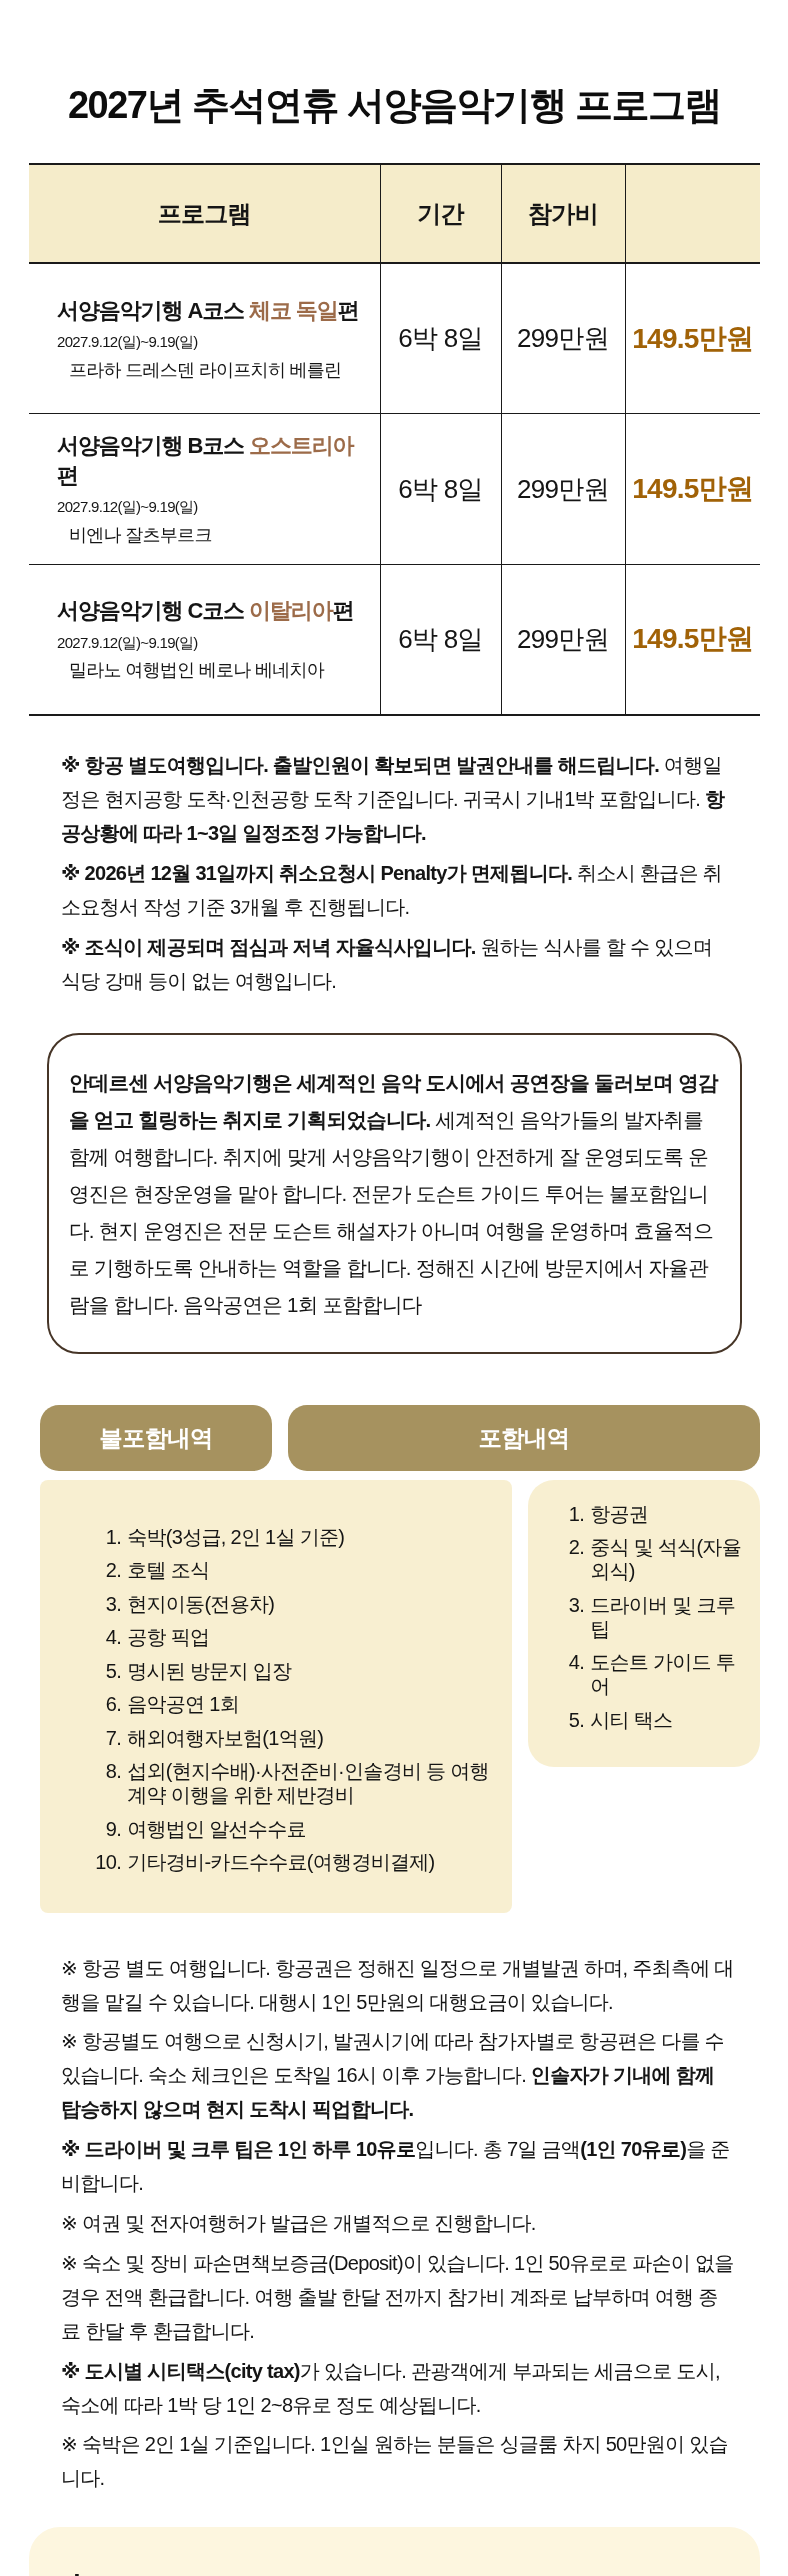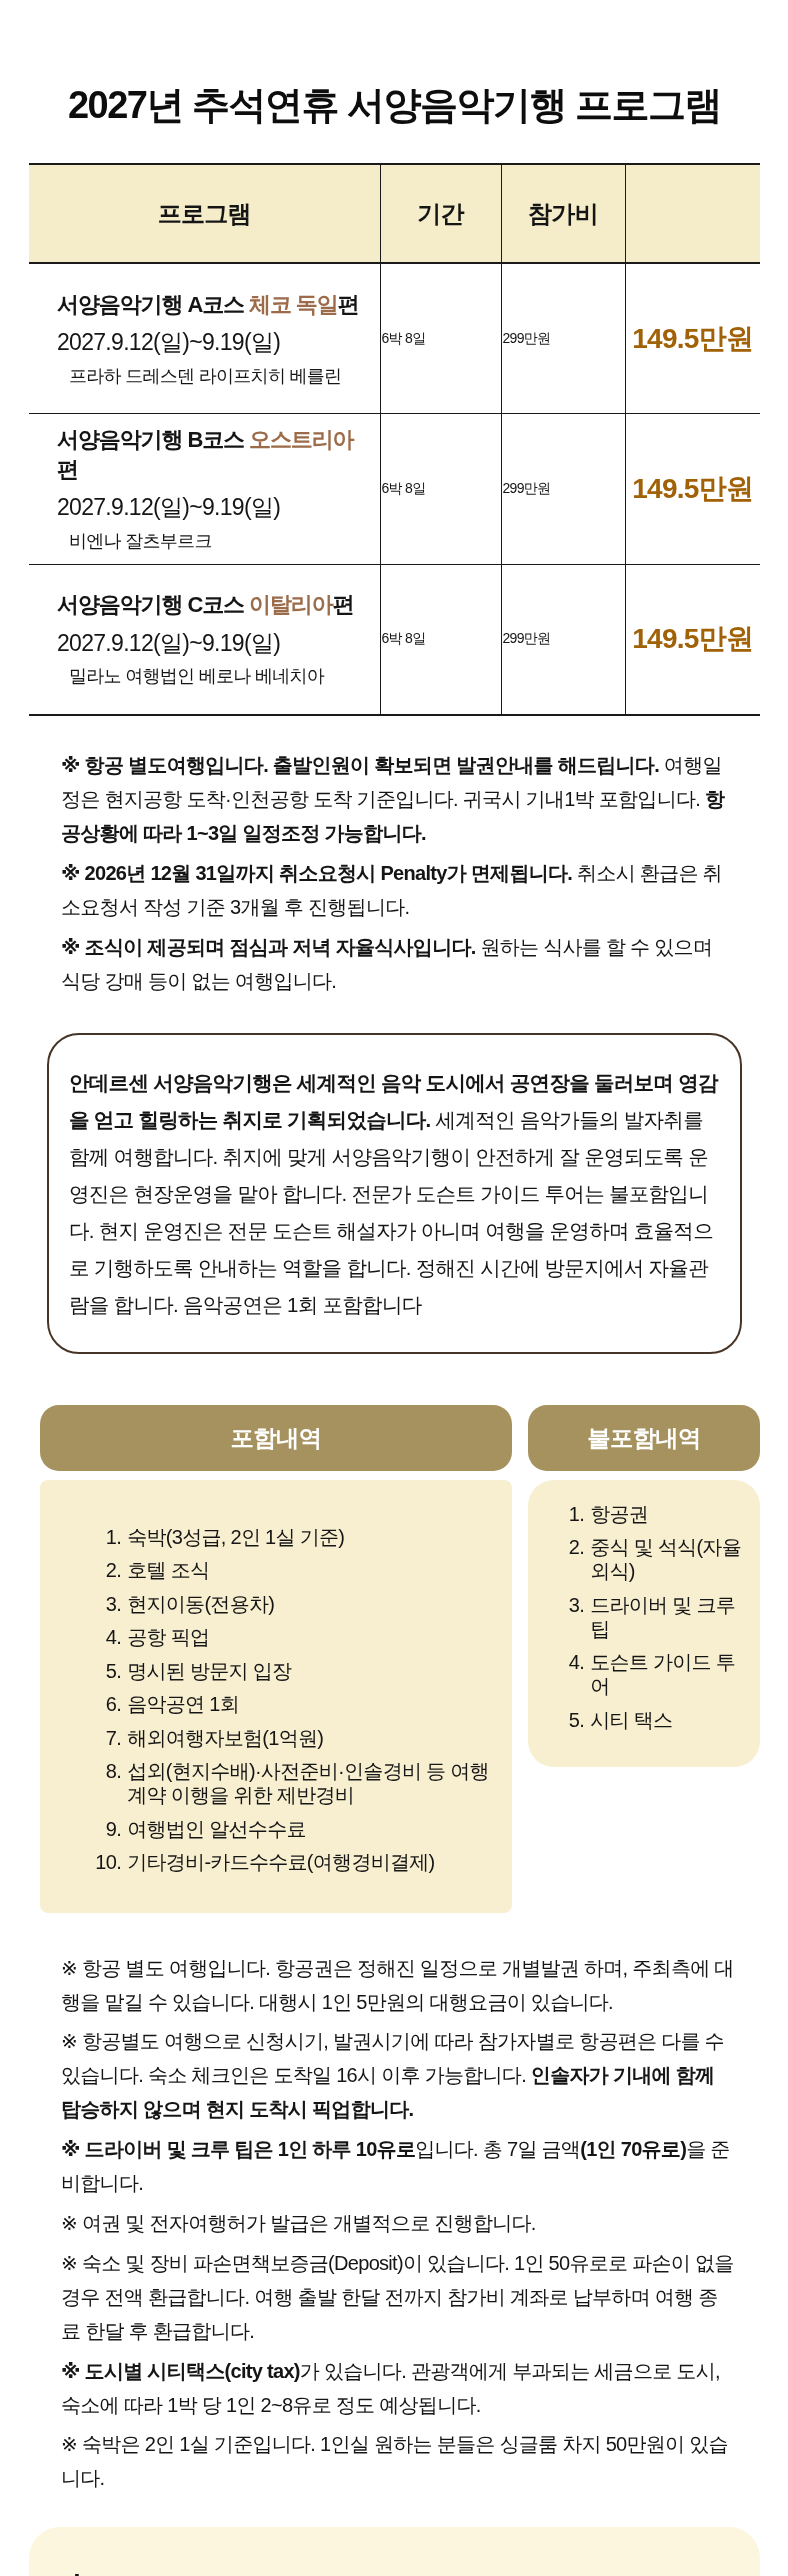--- a/index.html
+++ b/index.html
@@ -9,23 +9,23 @@
 
   
   .table-wrap{position:relative;margin:32px 29px 0;}
   table.program-table{width:100%;border-collapse:collapse;border-top:2.9px solid #1a1a1a;border-bottom:2.9px solid #1a1a1a;table-layout:fixed;}
   .program-table th{background:#f5ecca;height:95px;font-size:24px;font-weight:800;border-bottom:2.9px solid #1a1a1a;letter-spacing:-0.7px;}
   .program-table th+th, .program-table td+td{border-left:1.5px solid #1a1a1a;}
   .program-table tbody tr+tr td{border-top:1.5px solid #1a1a1a;}
   .program-table td{height:129px;vertical-align:middle;}
   .cell-program{text-align:left;padding:10.2px 7.3px 10.2px 28px;}
   .row-title{font-size:22px;font-weight:800;letter-spacing:-1.1px;}
-  .row-date{font-size:23px;margin-top:7.3px;letter-spacing:-0.7px;}
+  .row-date{font-size:15px;margin-top:7.3px;letter-spacing:-0.7px;}
   .row-cities{font-size:18px;margin-top:5.8px;letter-spacing:-0.7px;margin-left:12px;}
-  .cell-mid{font-size:14px;letter-spacing:-0.7px;}
+  .cell-mid{text-align:center;font-size:26px;letter-spacing:-0.7px;}
   .cell-special{text-align:center;font-size:28px;font-weight:700;color:#a16207;letter-spacing:-0.7px;}
 
   .badge{position:absolute;top:-37px;left:589px;width:162px;height:169px;background:#000000;border-radius:50%;
          display:flex;flex-direction:column;justify-content:center;align-items:center;z-index:5;color:#ffd800;font-weight:800;text-align:center;}
   .badge-l1{font-size:17px;}
   .badge-l2{font-size:16px;margin-top:7.3px;letter-spacing:-0.7px;}
   .badge-l3{font-size:18px;margin-top:8.8px;}
 
   
   .notes{margin:32px 53px 0 61px;font-size:20px;line-height:34px;letter-spacing:-0.7px;}
@@ -115,22 +115,22 @@
   <p><span class="b">※ 항공 별도여행입니다. 출발인원이 확보되면 발권안내를 해드립니다.</span><span> 여행일정은 현지공항 도착·인천공항 도착 기준입니다. 귀국시 기내1박 포함입니다. </span><span class="b">항공상황에 따라 1~3일 일정조정 가능합니다.</span></p>
   <p><span class="b">※ 2026년 12월 31일까지 취소요청시 Penalty가 면제됩니다.</span><span> 취소시 환급은 취소요청서 작성 기준 3개월 후 진행됩니다.</span></p>
   <p><span class="b">※ 조식이 제공되며 점심과 저녁 자율식사입니다.</span><span> 원하는 식사를 할 수 있으며 식당 강매 등이 없는 여행입니다.</span></p>
 </div>
 
 <div class="intro-box">
   <p style="margin:0"><span class="b">안데르센 서양음악기행은 세계적인 음악 도시에서 공연장을 둘러보며 영감을 얻고 힐링하는 취지로 기획되었습니다.</span><span> 세계적인 음악가들의 발자취를 함께 여행합니다. 취지에 맞게 서양음악기행이 안전하게 잘 운영되도록 운영진은 현장운영을 맡아 합니다. 전문가 도슨트 가이드 투어는 불포함입니다. 현지 운영진은 전문 도슨트 해설자가 아니며 여행을 운영하며 효율적으로 기행하도록 안내하는 역할을 합니다. 정해진 시간에 방문지에서 자율관람을 합니다. 음악공연은 1회 포함합니다</span></p>
 </div>
 
 <div class="pills">
+  <div class="pill pill-right">불포함내역</div>
   <div class="pill pill-left">포함내역</div>
-  <div class="pill pill-right">불포함내역</div>
 </div>
 
 <div class="panels">
   <div class="panel panel-left">
     <ol class="plist">
 
     <li>숙박(3성급, 2인 1실 기준)</li>
         <li>호텔 조식</li>
         <li>현지이동(전용차)</li>
         <li>공항 픽업</li>

